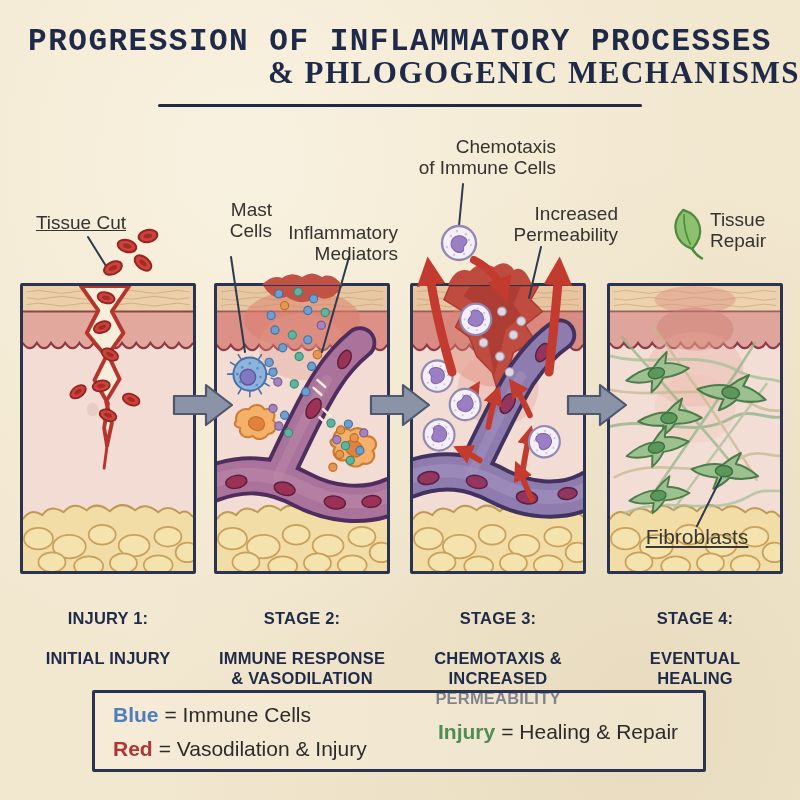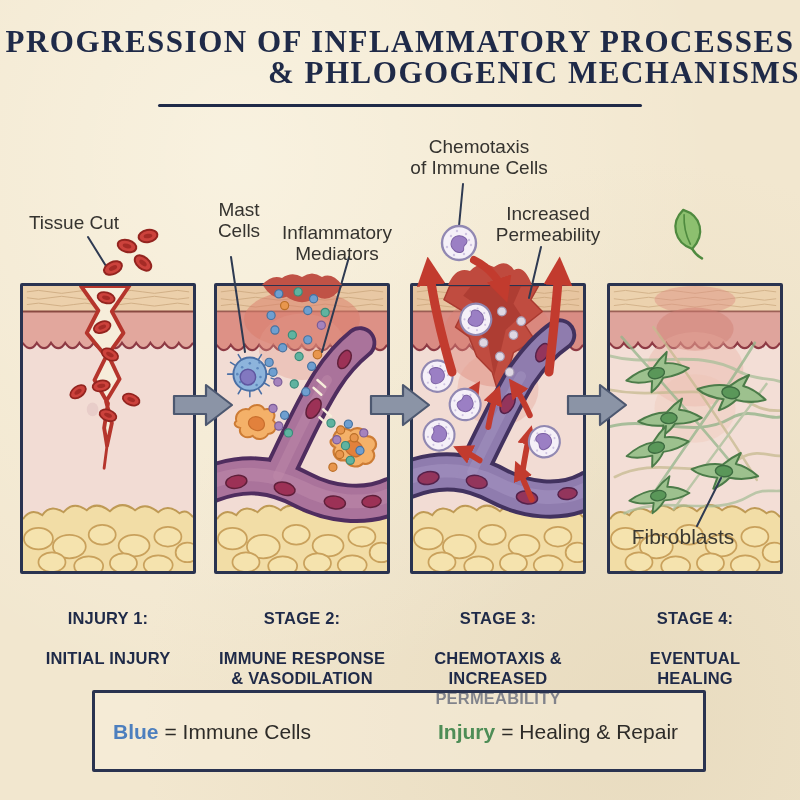--- a/index.html
+++ b/index.html
@@ -22,47 +22,47 @@
     color:#35332f;font-size:19px;line-height:21px;white-space:pre-line;
     text-align:center;
   }
   .panel{
     position:absolute;top:283px;width:176px;height:291px;
     border:3px solid #2a3350;box-sizing:border-box;border-radius:2px;
     background:#f2dcd4;
   }
   .panel svg{display:block;width:100%;height:100%;}
   .overlay{position:absolute;left:0;top:0;width:800px;height:800px;pointer-events:none;z-index:6;}
-  .labels{z-index:7;}
+  .labels{z-index:7;text-align:right;}
   .stage-label{
     position:absolute;top:588px;width:176px;text-align:center;
     color:#1f2a48;font-weight:700;font-size:16.5px;line-height:20px;
     letter-spacing:.2px;white-space:pre-line;
   }
   .fibro-label{
-    position:absolute;left:613px;top:525px;width:140px;text-align:center;
-    font-size:21px;color:#3a3832;z-index:7;
+    position:absolute;left:627px;top:525px;width:140px;text-align:center;
+    font-size:21px;color:#3a3832;z-index:7;text-decoration:underline;
   }
   .legend{
     position:absolute;left:92px;top:690px;width:614px;height:82px;
     border:3px solid #2a3350;box-sizing:border-box;border-radius:2px;
     background:rgba(248,240,221,.45);
     display:flex;align-items:center;z-index:7;
   }
   .legend-col{display:flex;flex-direction:column;row-gap:7px;}
   .legend-col.c1{width:343px;padding-left:18px;box-sizing:border-box;}
   .legend-row{font-size:21px;color:#2d2b28;line-height:27px;}
   .legend-term{font-weight:700;margin-right:6px;}
 </style>
 </head>
 <body>
 
 <div class="canvas">
 
-  <div class="abs title-line" style="top:24px;">PROGRESSION OF INFLAMMATORY PROCESSES</div>
+  <div class="abs title-line" style="top:24px;font-family:Liberation Mono, monospace;">PROGRESSION OF INFLAMMATORY PROCESSES</div>
   <div class="abs title-line" style="top:55px;text-align:right;">&amp; PHLOGOGENIC MECHANISMS</div>
   <div class="abs title-underline" style="left:158px;top:104px;width:484px;"></div>
 
   <div class="panel" style="left:20px;">
     <svg viewBox="0 0 176 291" preserveAspectRatio="none">
       <defs>
         <g id="p1rbc">
             <ellipse rx="9" ry="5.5" fill="#cc423c" stroke="#93241f" stroke-width="1.8"></ellipse>
             <ellipse rx="4.2" ry="2.1" fill="#a52b26"></ellipse>
           </g>
@@ -455,29 +455,31 @@
       <path d="M568,396 H600 V385 L626,405 L600,425 V414 H568 Z"></path>
     </g>
 
     <g transform="translate(690,231) rotate(-10)">
       <path d="M-1,18 C1,23 3,26 7,29" fill="none" stroke="#4f8a3f" stroke-width="2.6" stroke-linecap="round"></path>
       <path d="M-1,18 C-17,9 -19,-11 -3,-22 C14,-13 15,6 -1,18 Z" fill="#8dc06f" stroke="#4f8a3f" stroke-width="2.2" stroke-linejoin="round"></path>
       <path d="M-2,13 C-5,3 -5,-8 -3,-17" fill="none" stroke="#4f8a3f" stroke-width="1.6" stroke-linecap="round"></path>
     </g>
   </svg>
 
-  <div class="abs note labels" style="left:22px;top:212px;width:104px;">Tissue Cut</div>
+  <div class="abs note labels" style="left:22px;top:212px;width:104px;text-decoration:underline;">Tissue Cut</div>
   <div class="abs note labels" style="left:206px;top:199px;width:66px;">Mast
 Cells</div>
   <div class="abs note labels" style="left:276px;top:222px;width:122px;">Inflammatory
 Mediators</div>
   <div class="abs note labels" style="left:402px;top:136px;width:154px;">Chemotaxis
 of Immune Cells</div>
   <div class="abs note labels" style="left:478px;top:203px;width:140px;">Increased
 Permeability</div>
+  <div class="abs note labels" style="left:710px;top:209px;width:70px;text-align:left;">Tissue
+Repair</div>
   <div class="fibro-label">Fibroblasts</div>
 
   <div class="stage-label" style="left:20px;">
     <span>INJURY 1:</span><br>
     <span>INITIAL INJURY</span>
   </div>
   <div class="stage-label" style="left:214px;">
     <span>STAGE 2:</span><br>
     <span>IMMUNE RESPONSE
 &amp; VASODILATION</span>
@@ -491,20 +493,23 @@
   <div class="stage-label" style="left:607px;">
     <span>STAGE 4:</span><br>
     <span>EVENTUAL
 HEALING</span>
   </div>
 
   <div class="legend">
     <div class="legend-col c1">
       <div class="legend-row">
         <span class="legend-term" style="color: rgb(77, 127, 190);">Blue</span><span>= Immune Cells</span>
+      </div>
+      <div class="legend-row">
+        <span class="legend-term" style="color: rgb(174, 53, 53);">Red</span><span>= Vasodilation &amp; Injury</span>
       </div>
     </div>
     <div class="legend-col">
       <div class="legend-row">
         <span class="legend-term" style="color: rgb(78, 141, 86);">Injury</span><span>= Healing &amp; Repair</span>
       </div>
     </div>
   </div>
 
 </div>

